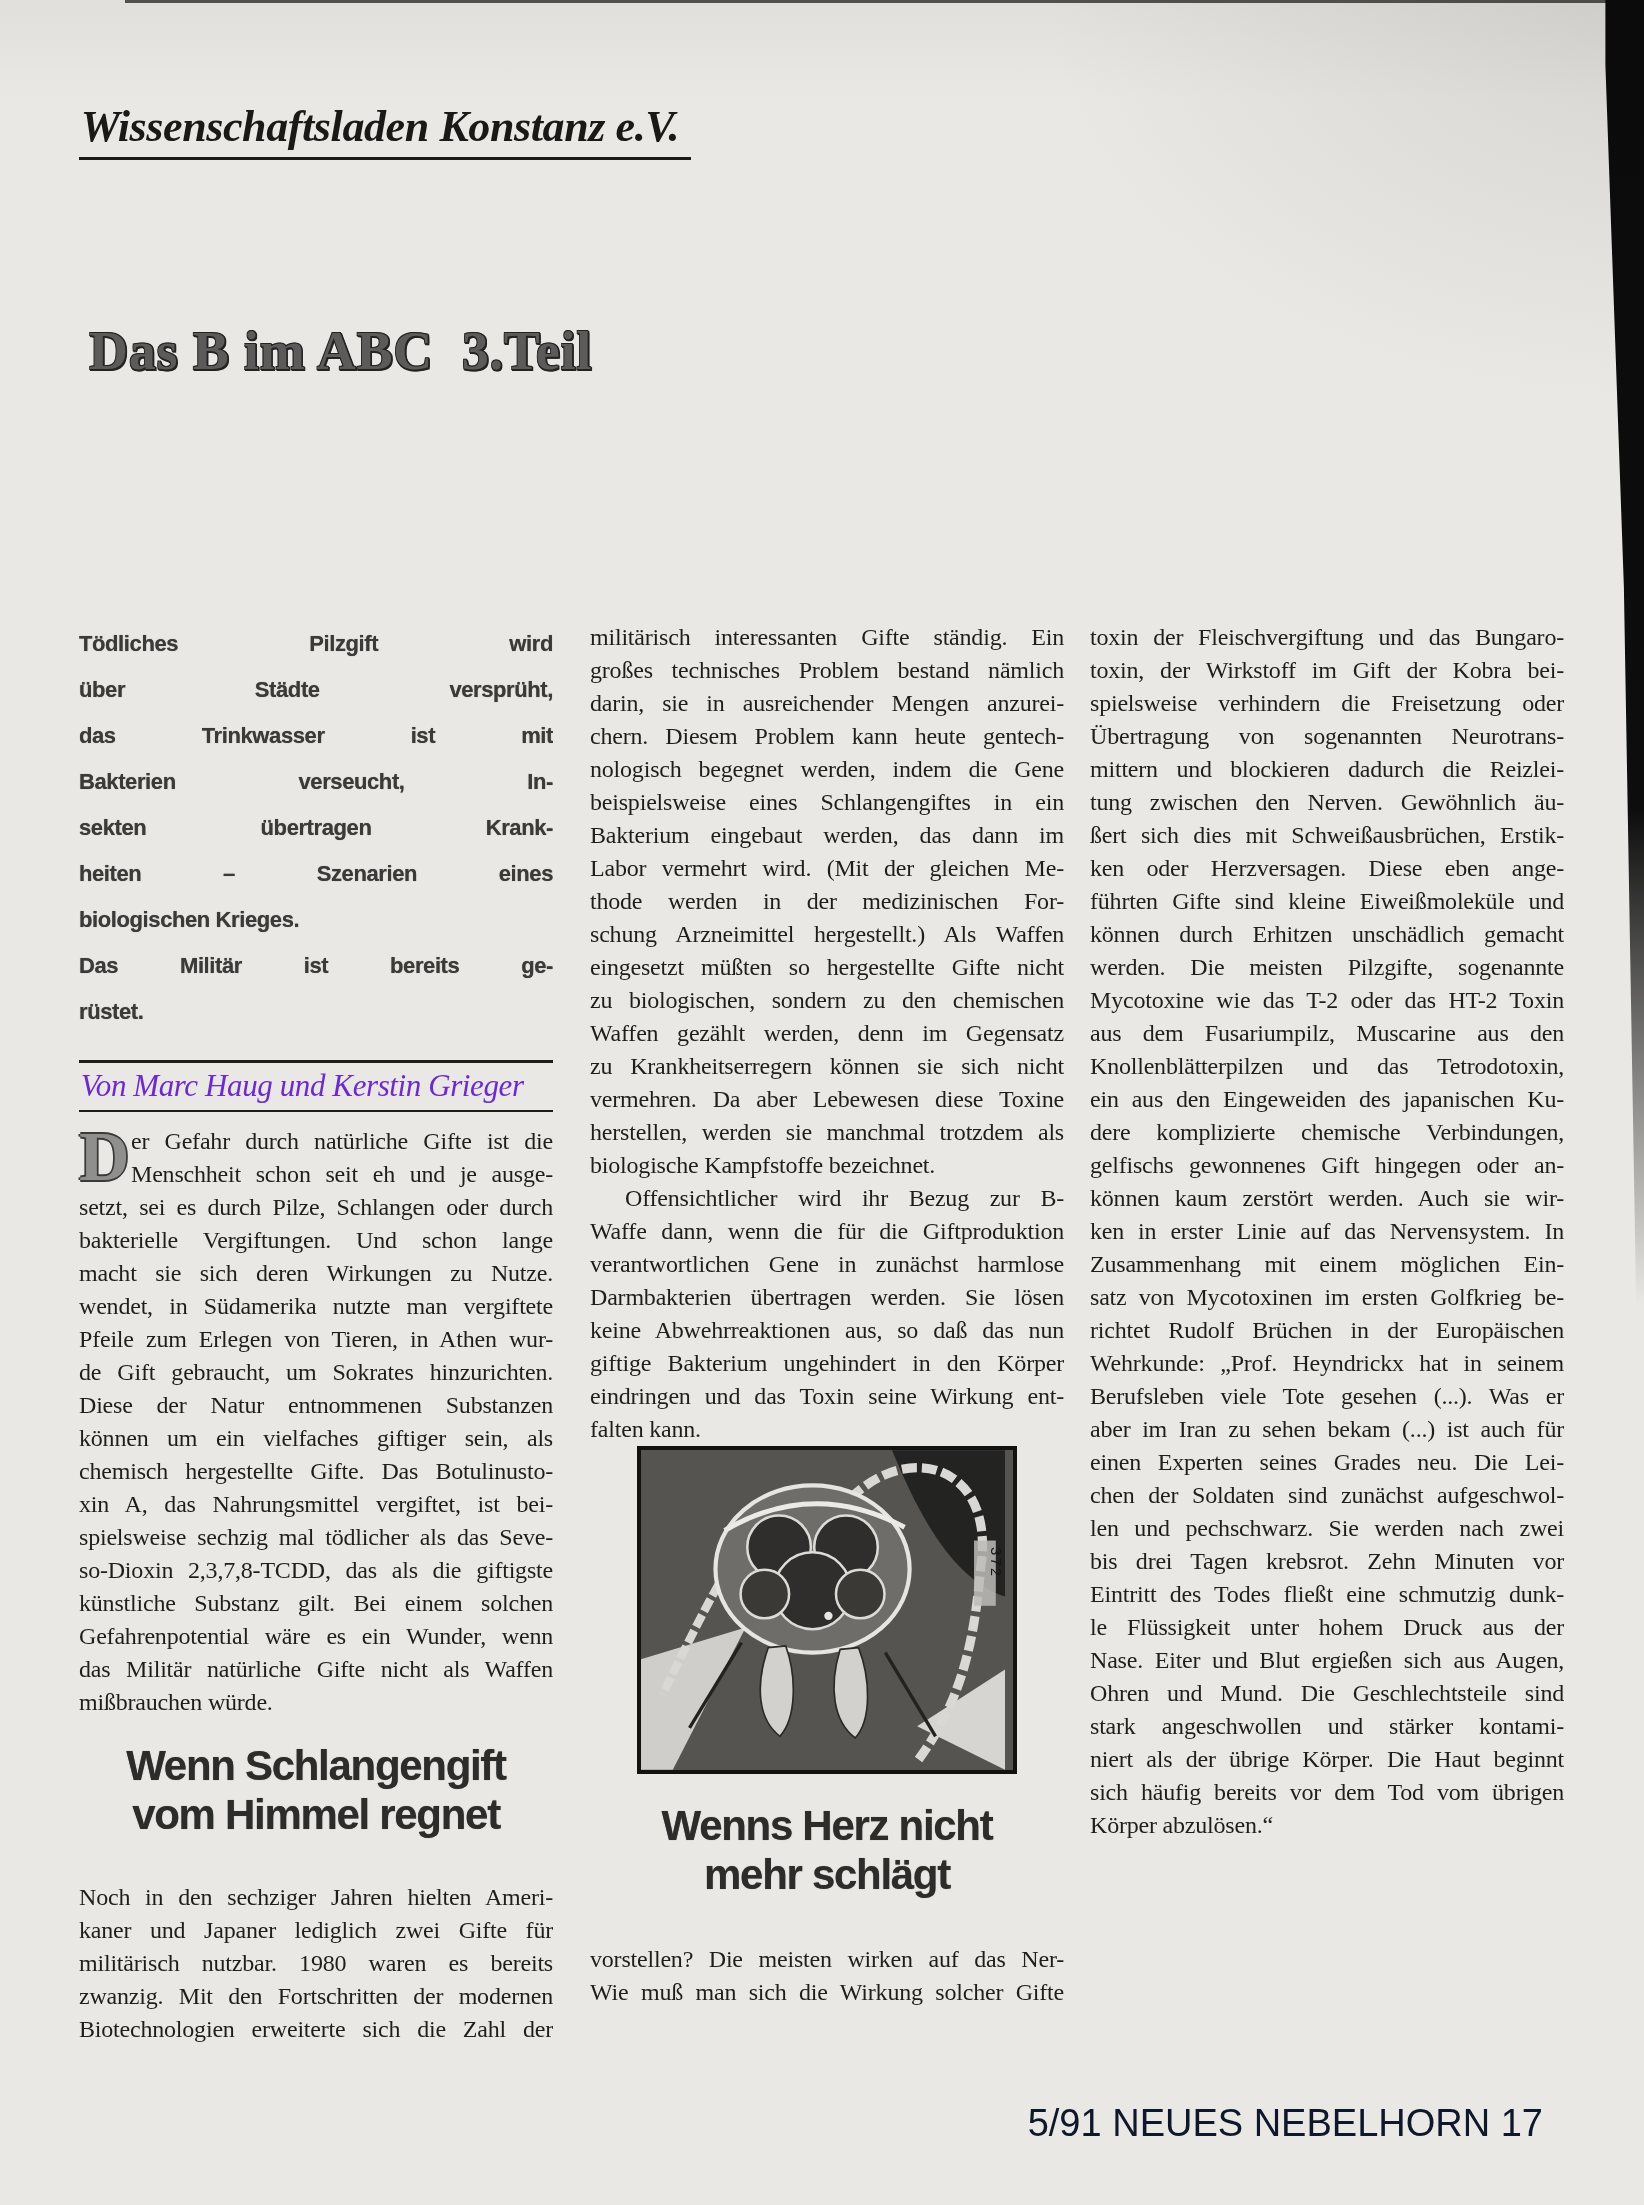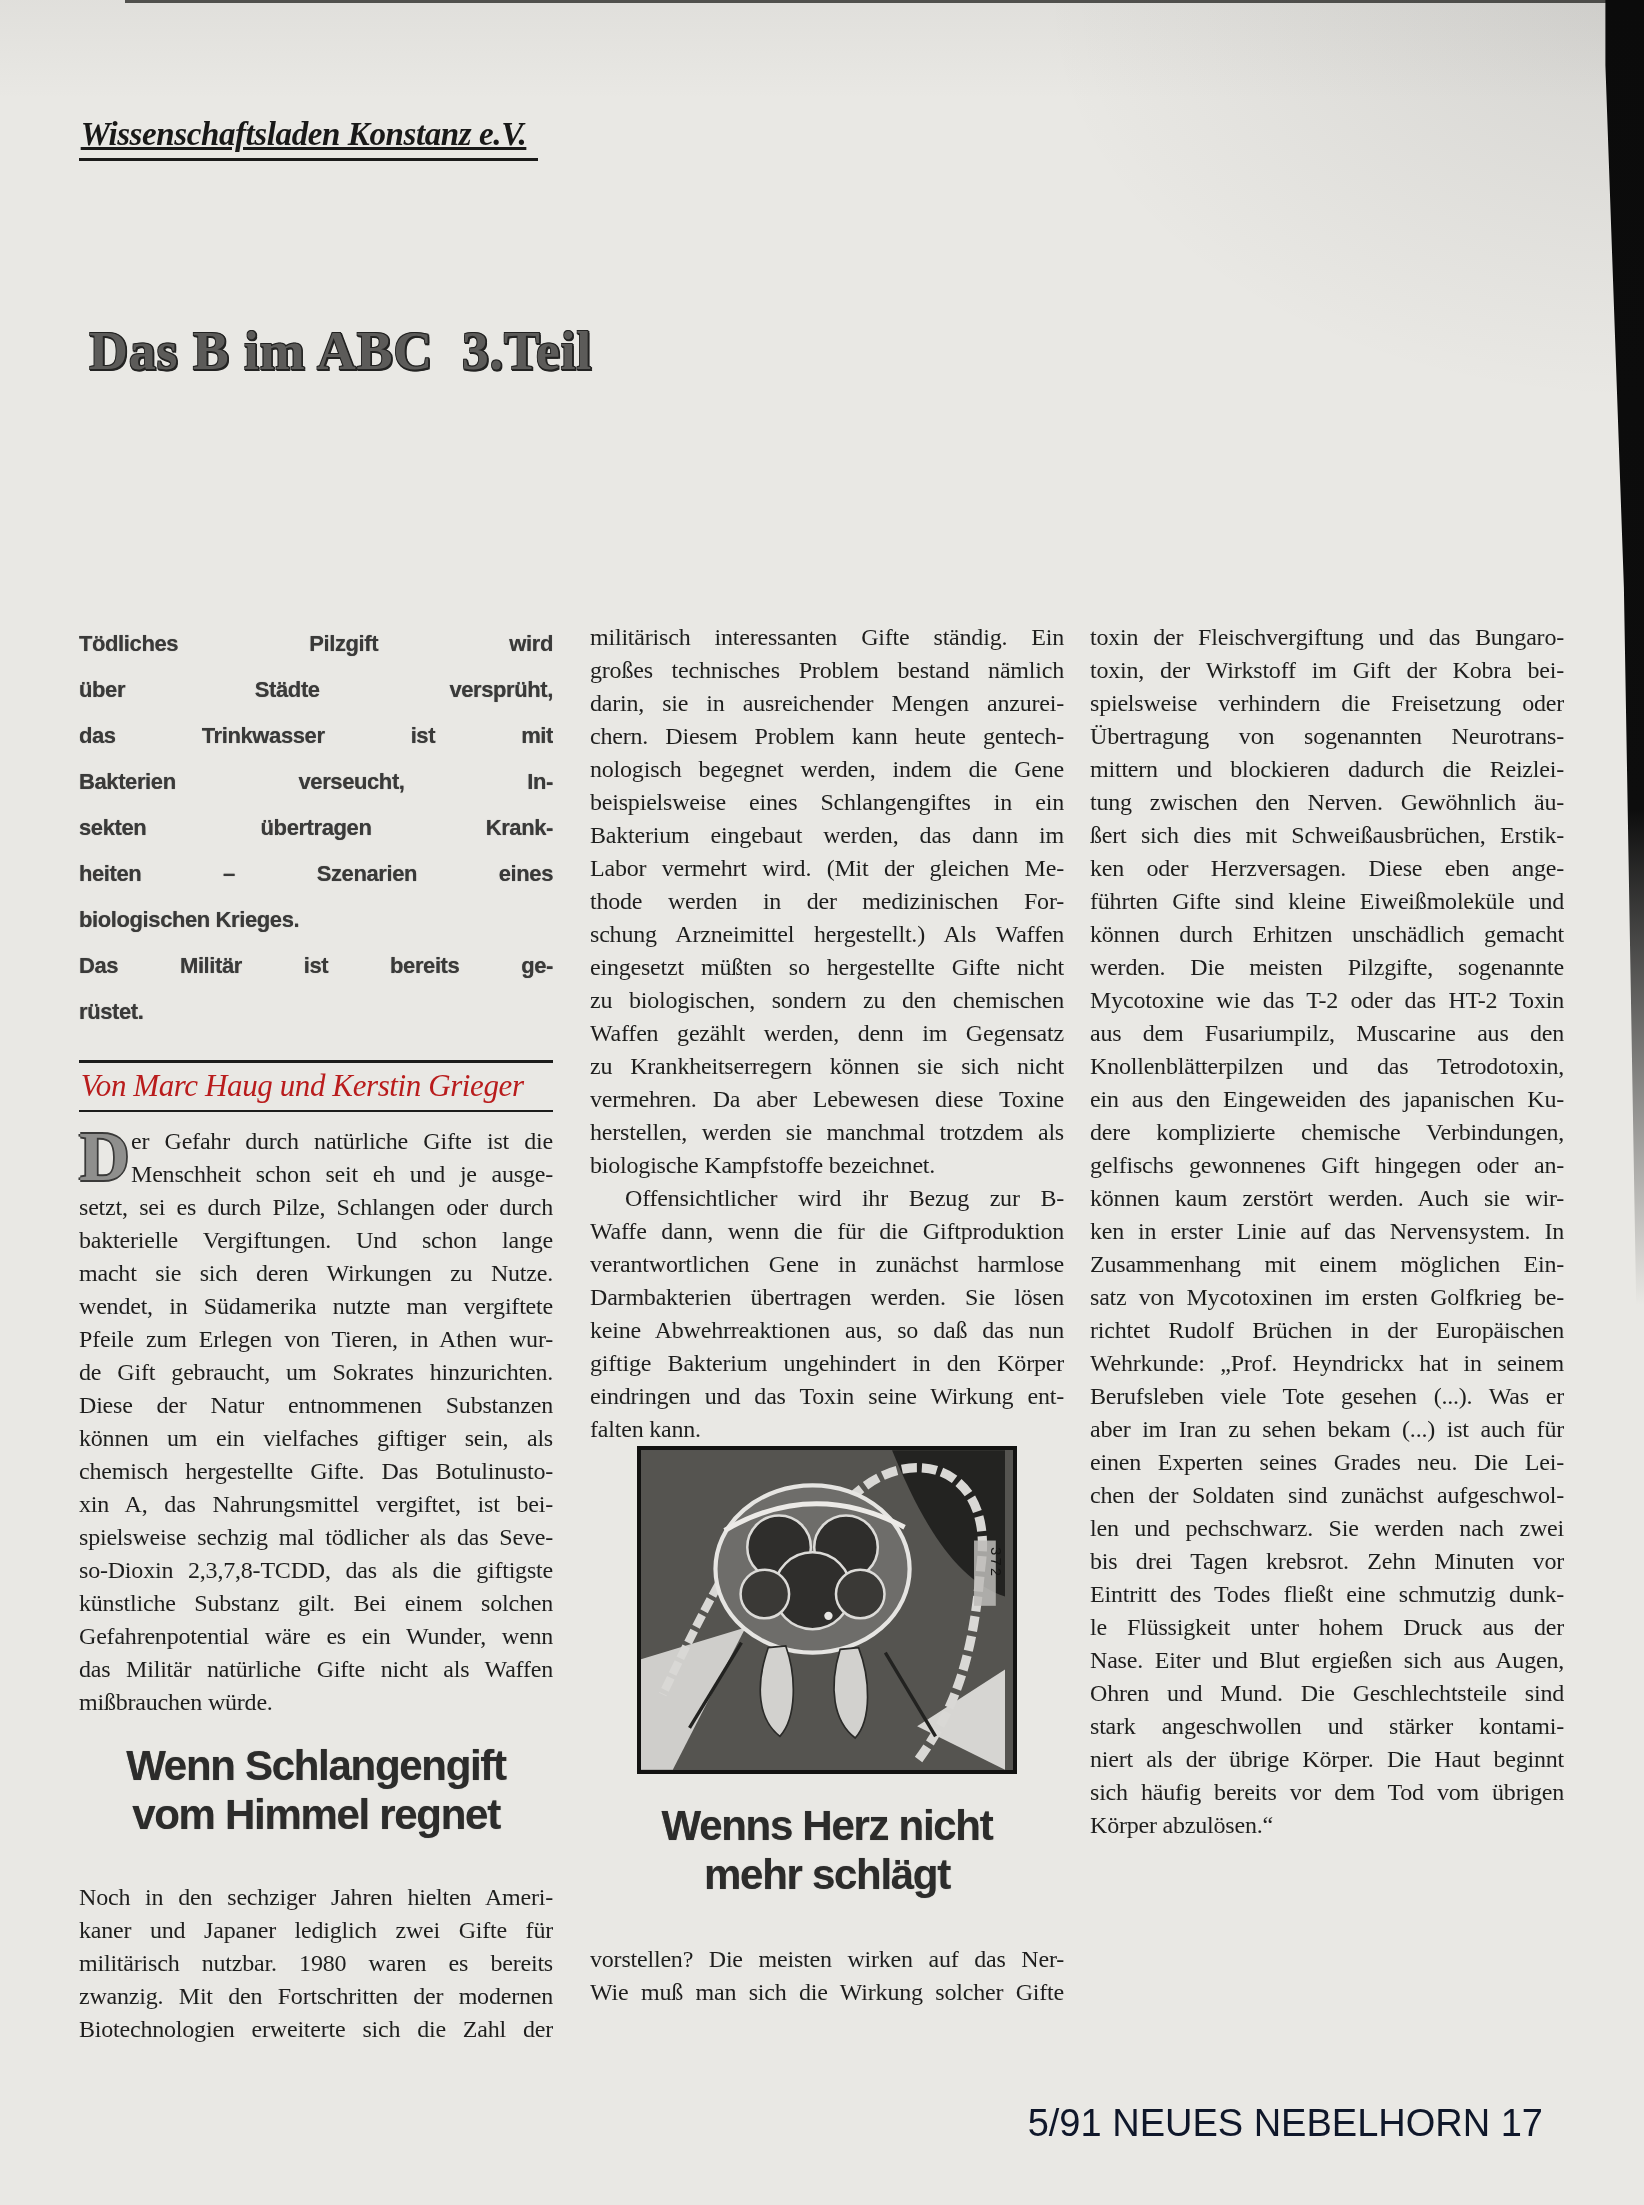--- a/index.html
+++ b/index.html
@@ -19,24 +19,24 @@
     position:absolute;top:0;left:125px;right:0;height:3.3px;
     background:#20201e;opacity:.75;
   }
   .scan-wedge{
     position:absolute;top:0;right:0;width:44px;height:1305px;
     background:linear-gradient(to bottom,#0b0b0b 0%,#0d0d0d 62%,rgba(13,13,13,0) 100%);
     clip-path:polygon(10% 0, 100% 0, 100% 100%, 80% 100%, 52% 45%, 10% 5%);
   }
   
   .masthead{
-    position:absolute;left:79px;top:116px;
-    font-style:italic;font-weight:bold;font-size:33px;letter-spacing:-0.4px;
+    position:absolute;left:79px;top:101px;
+    font-style:italic;font-weight:bold;font-size:44px;letter-spacing:-0.4px;
     color:#191918;
-    padding:0 11.7px 5px 1.7px;border-bottom:3.3px solid #1b1b1a;text-decoration:underline;
+    padding:0 11.7px 5px 1.7px;border-bottom:3.3px solid #1b1b1a;
   }
   
   .page-title{
     position:absolute;left:77px;top:308px;
     font-family:"Liberation Serif", serif;font-weight:bold;
     font-size:54px;white-space:pre;letter-spacing:0.8px;
     color:#5c5b59;
     text-shadow:1.7px 1.7px 0 #232322, -0.8px -0.8px 0 #232322, 0.8px -0.8px 0 #232322, -0.8px 0.8px 0 #232322, 1.7px 0 0 #232322, 0 1.7px 0 #232322;
   }
   
@@ -54,21 +54,21 @@
   .intro-line{
     font-family:"Liberation Sans", sans-serif;font-weight:bold;
     font-size:22px;line-height:46px;height:46px;letter-spacing:-0.4px;
     color:#3a3a39;text-shadow:0 0 0.8px rgba(0,0,0,0.55);
   }
   .byline-block{margin:25px 0 13.4px 0;}
   .byline-rule-top{height:3.3px;background:#1c1c1b;}
   .byline-rule-bottom{height:2.5px;background:#1c1c1b;}
   .byline-text{
     font-style:italic;font-size:31px;line-height:38px;padding:3.3px 0 5px 1.7px;
-    letter-spacing:-0.4px;color:#b91c1c;
+    letter-spacing:-0.4px;color:#6d28d9;
   }
   .dropcap{
     float:left;width:52px;height:66px;
     font-size:70px;line-height:64px;font-weight:bold;
     color:#8f8f8d;
     text-shadow:1.7px 0 0 #3a3a39,-1.7px 0 0 #3a3a39,0 1.7px 0 #3a3a39,0 -1.7px 0 #3a3a39;
   }
   .heading-block{margin:22px 0 42px 0;}
   .col-middle .heading-block{margin:27px 0 44px 0;}
   .heading-line{

